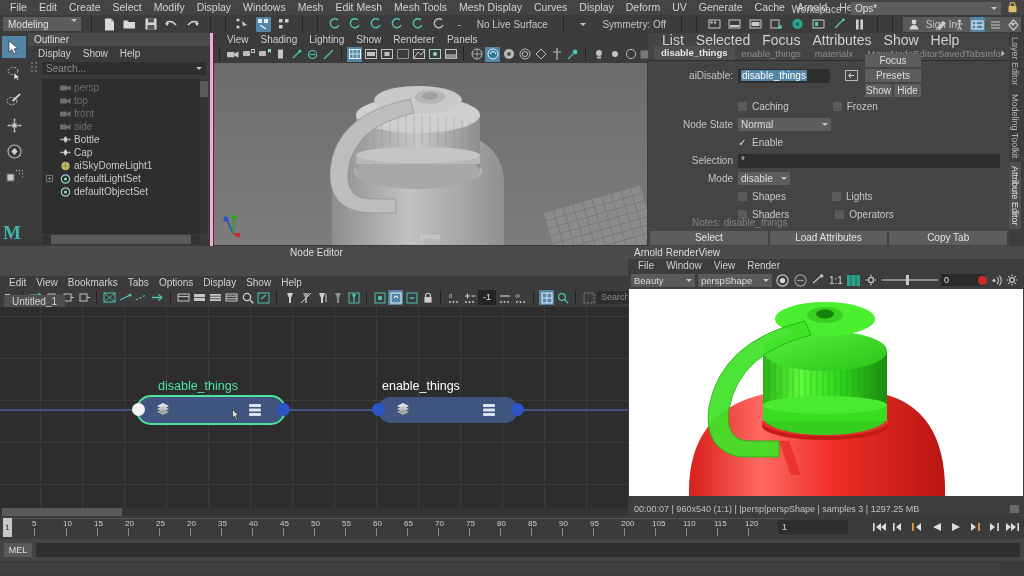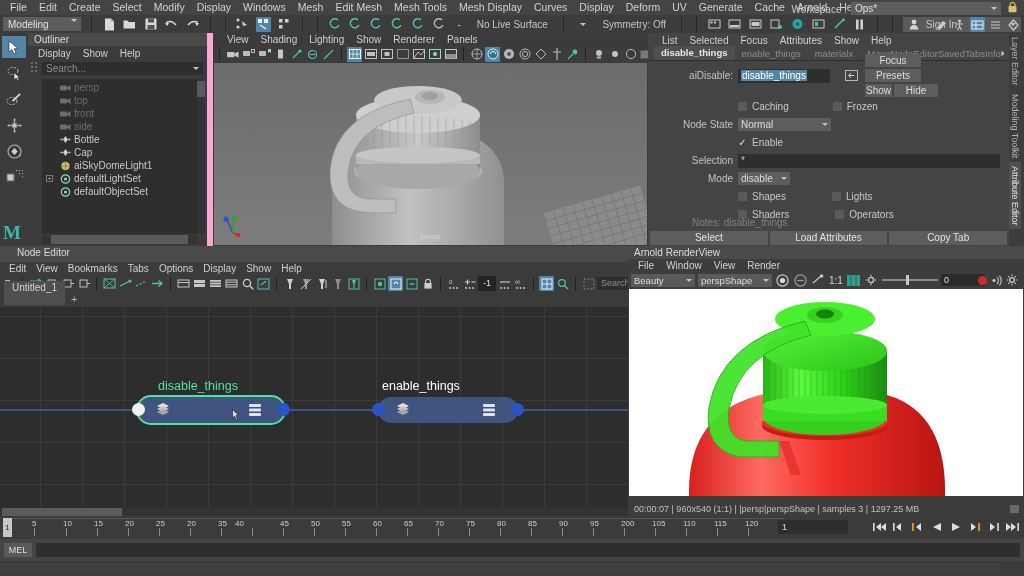--- a/index.html
+++ b/index.html
@@ -62,21 +62,21 @@
     background: #3b3b3b; display: flex; flex-direction: column;
     align-items: center; padding-top: 3px; gap: 4px;
   }
   .tool { width: 24px; height: 22px; display: flex; align-items: center; justify-content: center; }
   .tool.sel { background: #5285a6; }
   #maya-logo { position: absolute; bottom: 2px; left: 3px; font-size: 19px; font-weight: bold; color: #3fb8ac; font-family: "Liberation Serif", serif; }
 
   
   #outliner {
     position: absolute; left: 28px; top: 33px; width: 185px; height: 213px;
-    background: #3b3b3b; border-right: 6px solid #f9a8d4;
+    background: #3b3b3b; border-right: 3px solid #f9a8d4;
   }
   #outliner .ptitle { height: 13px; background: #4a4a4a; font-size: 10px; color: #dcdcdc; padding-left: 6px; line-height: 13px; }
   #outliner .pmenu { height: 14px; display: flex; align-items: center; padding-left: 4px; }
   #outliner .pmenu span { padding: 0 6px; font-size: 10px; color: #d0d0d0; }
   #ol-search {
     margin: 2px 4px 1px 14px; height: 13px; background: #2e2e2e;
     display: flex; align-items: center; padding: 0 4px; position: relative;
   }
   #ol-search .ph { font-size: 10px; color: #8c8c8c; }
   #ol-search .caret { position: absolute; right: 4px; }
@@ -103,21 +103,21 @@
     background: linear-gradient(#6d6d6d, #7a7a7a);
     overflow: hidden;
   }
   #persp-label { position: absolute; left: 50%; transform: translateX(-50%); bottom: 4px; font-size: 8px; color: #d8d8d8; }
   #axis-gizmo { position: absolute; left: 6px; bottom: 8px; width: 26px; height: 26px; }
   #vp-numfield { width: 28px; height: 13px; background: #303030; color: #d8d8d8; font-size: 9px; text-align: right; padding-right: 3px; line-height: 13px; }
 
   
   #attred { position: absolute; left: 648px; top: 33px; width: 361px; height: 213px; background: #444444; }
   #ae-menu { height: 14px; display: flex; align-items: center; padding-left: 8px; }
-  #ae-menu span { padding: 0 6px; font-size: 10px; color: #d0d0d0; }
+  #ae-menu span { padding: 0 6px; font-size: 14px; color: #d0d0d0; }
   #ae-tabs { height: 14px; display: flex; align-items: flex-end; padding-left: 6px; position: relative; border-bottom: 1px solid #2e2e2e; }
   #ae-tabs .tab { font-size: 9.5px; padding: 1px 7px; color: #8e8e8e; white-space: nowrap; }
   #ae-tabs .tab.active { color: #e8e8e8; background: #4f4f4f; border-bottom: 1px solid #4f4f4f; font-weight: bold; }
   #ae-body { position: absolute; left: 0; right: 0; top: 29px; bottom: 16px; padding: 6px 4px 0 4px; }
   .ae-line { display: flex; align-items: center; height: 15px; margin-bottom: 3px; }
   .ae-lbl { width: 86px; text-align: right; padding-right: 5px; font-size: 10px; color: #c3c3c3; flex: none; }
   .ae-field { height: 14px; background: #2e2e2e; display: flex; align-items: center; padding: 0 3px; }
   .ae-sel-text { background: #5285a6; color: #ffffff; font-size: 10px; padding: 0 1px; }
   .ae-btn { background: #5d5d5d; color: #ddd; font-size: 10px; text-align: center; line-height: 13px; height: 13px; }
   .chk { width: 9px; height: 9px; background: #5a5a5a; flex: none; margin-right: 5px; }
@@ -128,21 +128,21 @@
   #ae-bottom div { flex: 1; background: #5d5d5d; color: #e4e4e4; font-size: 10px; text-align: center; line-height: 14px; }
   #ae-faded { position: absolute; left: 4px; right: 4px; bottom: 17px; height: 12px; overflow: hidden; opacity: .45; font-size: 10px; padding-left: 40px; }
 
   
   #vtabs { position: absolute; right: 0; top: 33px; width: 15px; height: 213px; background: #3d3d3d; }
   .vtab { writing-mode: vertical-rl; font-size: 9px; color: #b4b4b4; padding: 4px 1px; white-space: nowrap; }
   .vtab.active { color: #e6e6e6; background: #4f4f4f; }
 
   
   #nodeed { position: absolute; left: 0; top: 246px; width: 628px; height: 270px; background: #3b3b3b; }
-  #ne-title { height: 16px; background: #4a4a4a; font-size: 10px; color: #dcdcdc; padding-left: 17px; line-height: 13px; }
+  #ne-title { height: 30px; background: #4a4a4a; font-size: 10px; color: #dcdcdc; padding-left: 5px; line-height: 13px; text-align: center; }
   #ne-menu { height: 13px; display: flex; align-items: center; padding-left: 4px; }
   #ne-menu span { padding: 0 5px; font-size: 10px; color: #d0d0d0; }
   #ne-tools { height: 17px; display: flex; align-items: center; padding-left: 2px; gap: 1px; }
   #ne-search { width: 64px; height: 13px; background: #2e2e2e; color: #8c8c8c; font-size: 9px; line-height: 13px; padding-left: 4px; }
   #ne-tabs { height: 13px; display: flex; align-items: flex-end; padding-left: 4px; background: #3b3b3b; }
   #ne-tabs .tab { font-size: 10px; padding: 0 8px; height: 24px; line-height: 13px; color: #d4d4d4; background: #4f4f4f; }
   #ne-tabs .plus { font-size: 11px; padding: 0 6px; color: #b0b0b0; }
   #ne-canvas {
     position: absolute; left: 0; right: 0; top: 61px; bottom: 8px;
     background: #2d2d2d;
@@ -864,21 +864,21 @@
             <svg width="13" height="11" viewBox="0 0 13 11">
               <rect x=".5" y=".5" width="12" height="10" fill="none" stroke="#b8b8b8"></rect>
               <path d="M9 5.5H4M6 3.2 L3.6 5.5 L6 7.8" stroke="#d4d4d4" fill="none"></path>
             </svg>
           </span>
         <div style="display:flex;flex-direction:column;gap:2px;margin-left:6px">
           <div class="ae-btn" style="width:56px">Focus</div>
           <div class="ae-btn" style="width:56px">Presets</div>
           <div style="display:flex;gap:2px">
             <div class="ae-btn" style="width:27px">Show</div>
-            <div class="ae-btn" style="width:44px">Hide</div>
+            <div class="ae-btn" style="width:27px">Hide</div>
           </div>
         </div>
       </div>
 
       <div class="ae-line" style="margin-top:16px">
         <span class="ae-lbl"></span>
         <span class="chk"></span>
         <span>Caching</span>
         <span class="chk" style="margin-left:44px"></span>
         <span>Frozen</span>
@@ -1354,21 +1354,21 @@
       <span class="tick" style="left:90px">15</span>
       <span class="tickline" style="left:93px"></span>
       <span class="tick" style="left:121px">20</span>
       <span class="tickline" style="left:124px"></span>
       <span class="tick" style="left:152px">25</span>
       <span class="tickline" style="left:155px"></span>
       <span class="tick" style="left:183px">20</span>
       <span class="tickline" style="left:186px"></span>
       <span class="tick" style="left:214px">35</span>
       <span class="tickline" style="left:217px"></span>
-      <span class="tick" style="left:231px">40</span>
+      <span class="tick" style="left:245px">40</span>
       <span class="tickline" style="left:248px"></span>
       <span class="tick" style="left:276px">45</span>
       <span class="tickline" style="left:279px"></span>
       <span class="tick" style="left:307px">50</span>
       <span class="tickline" style="left:310px"></span>
       <span class="tick" style="left:338px">55</span>
       <span class="tickline" style="left:341px"></span>
       <span class="tick" style="left:369px">60</span>
       <span class="tickline" style="left:372px"></span>
       <span class="tick" style="left:400px">65</span>

